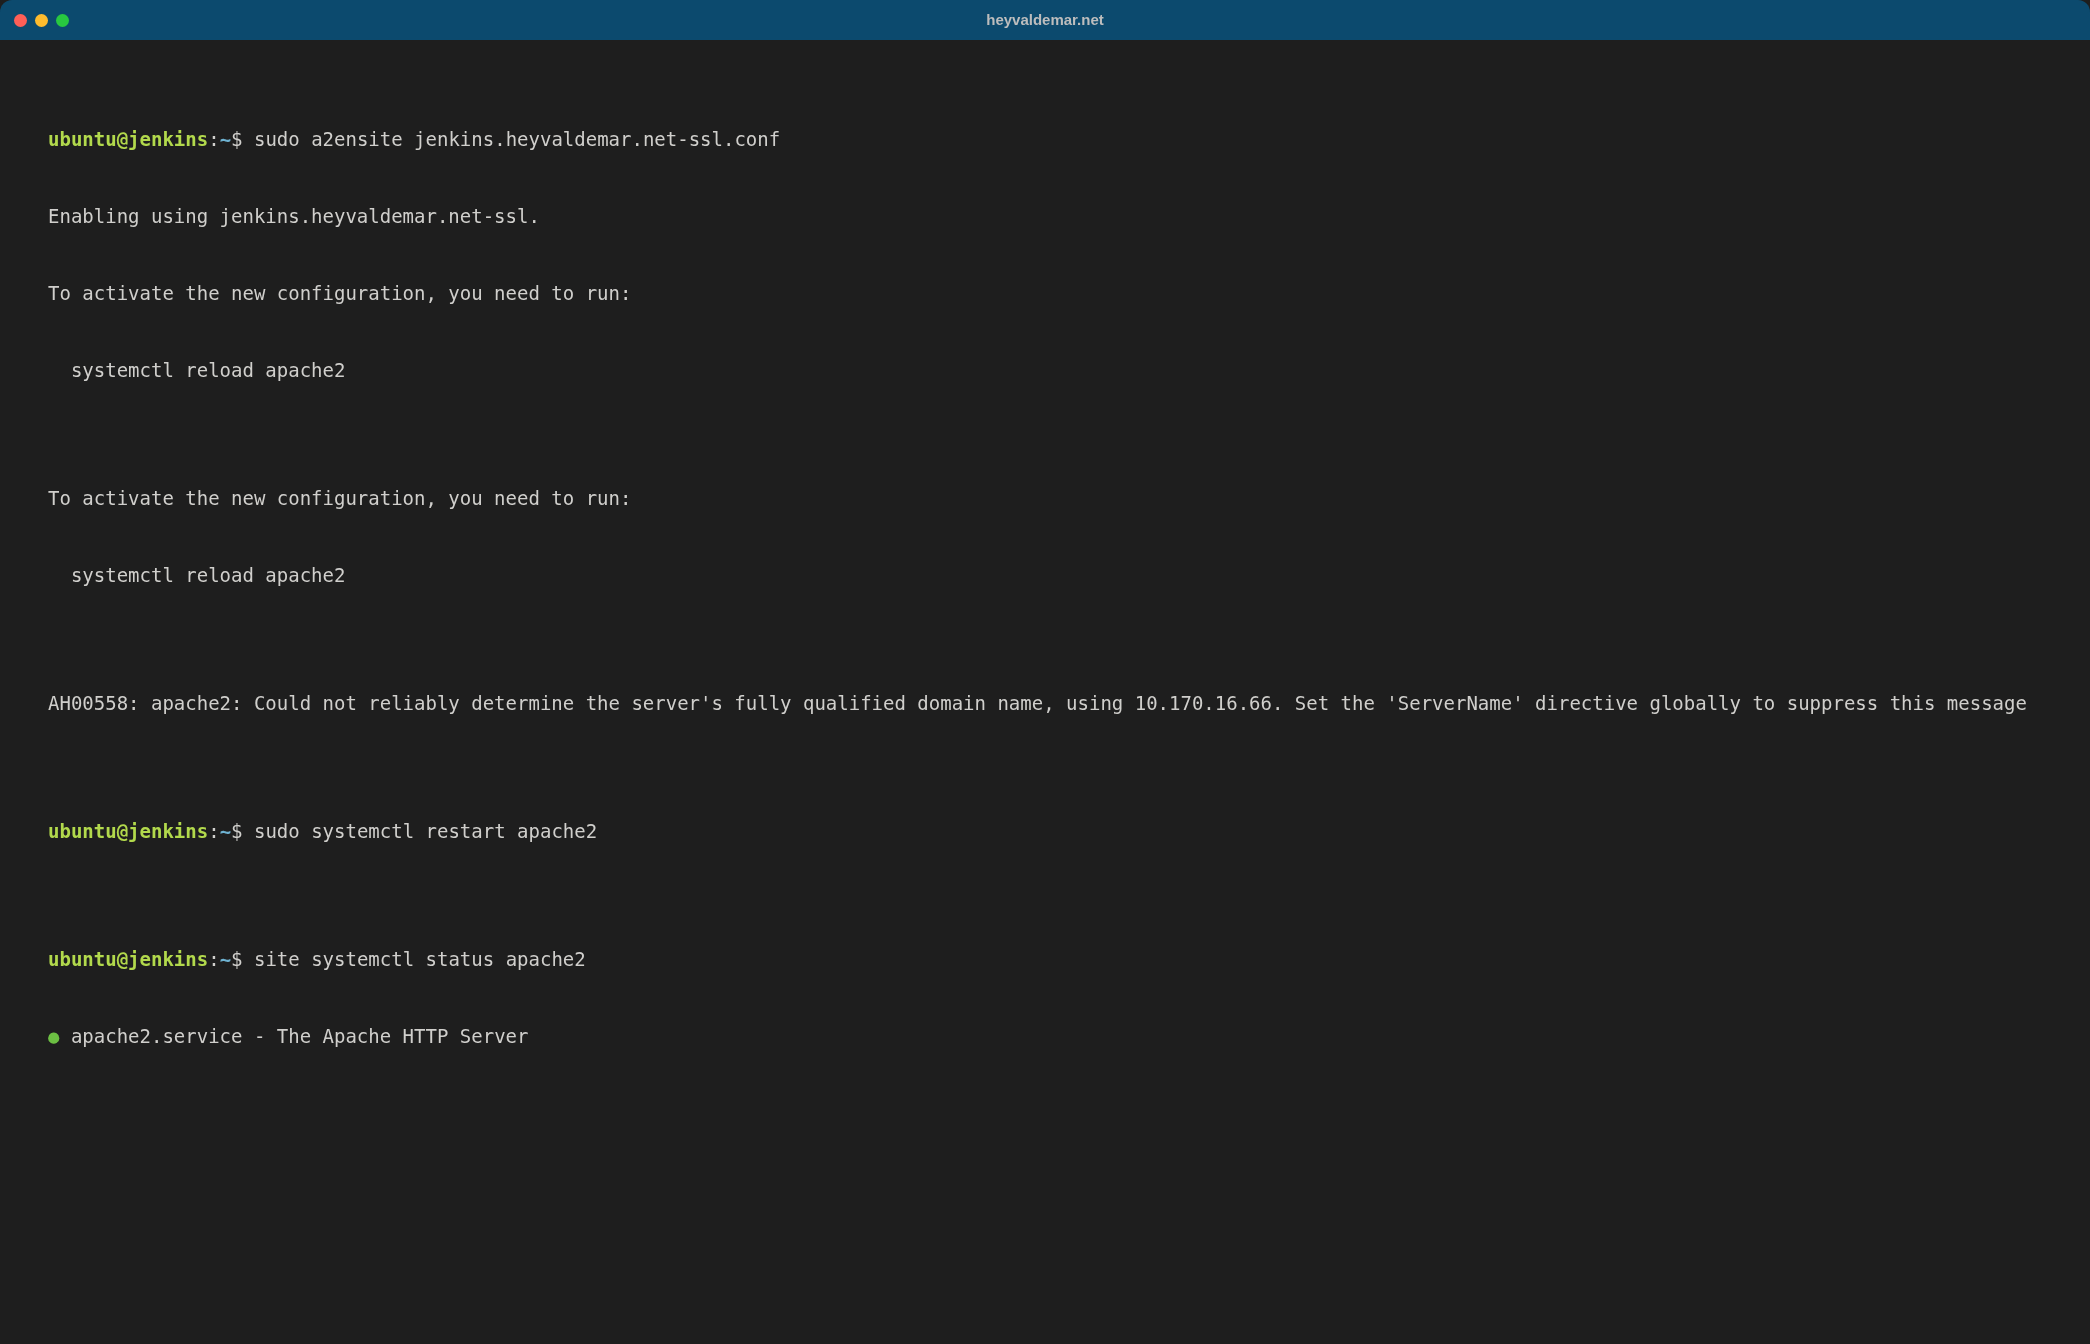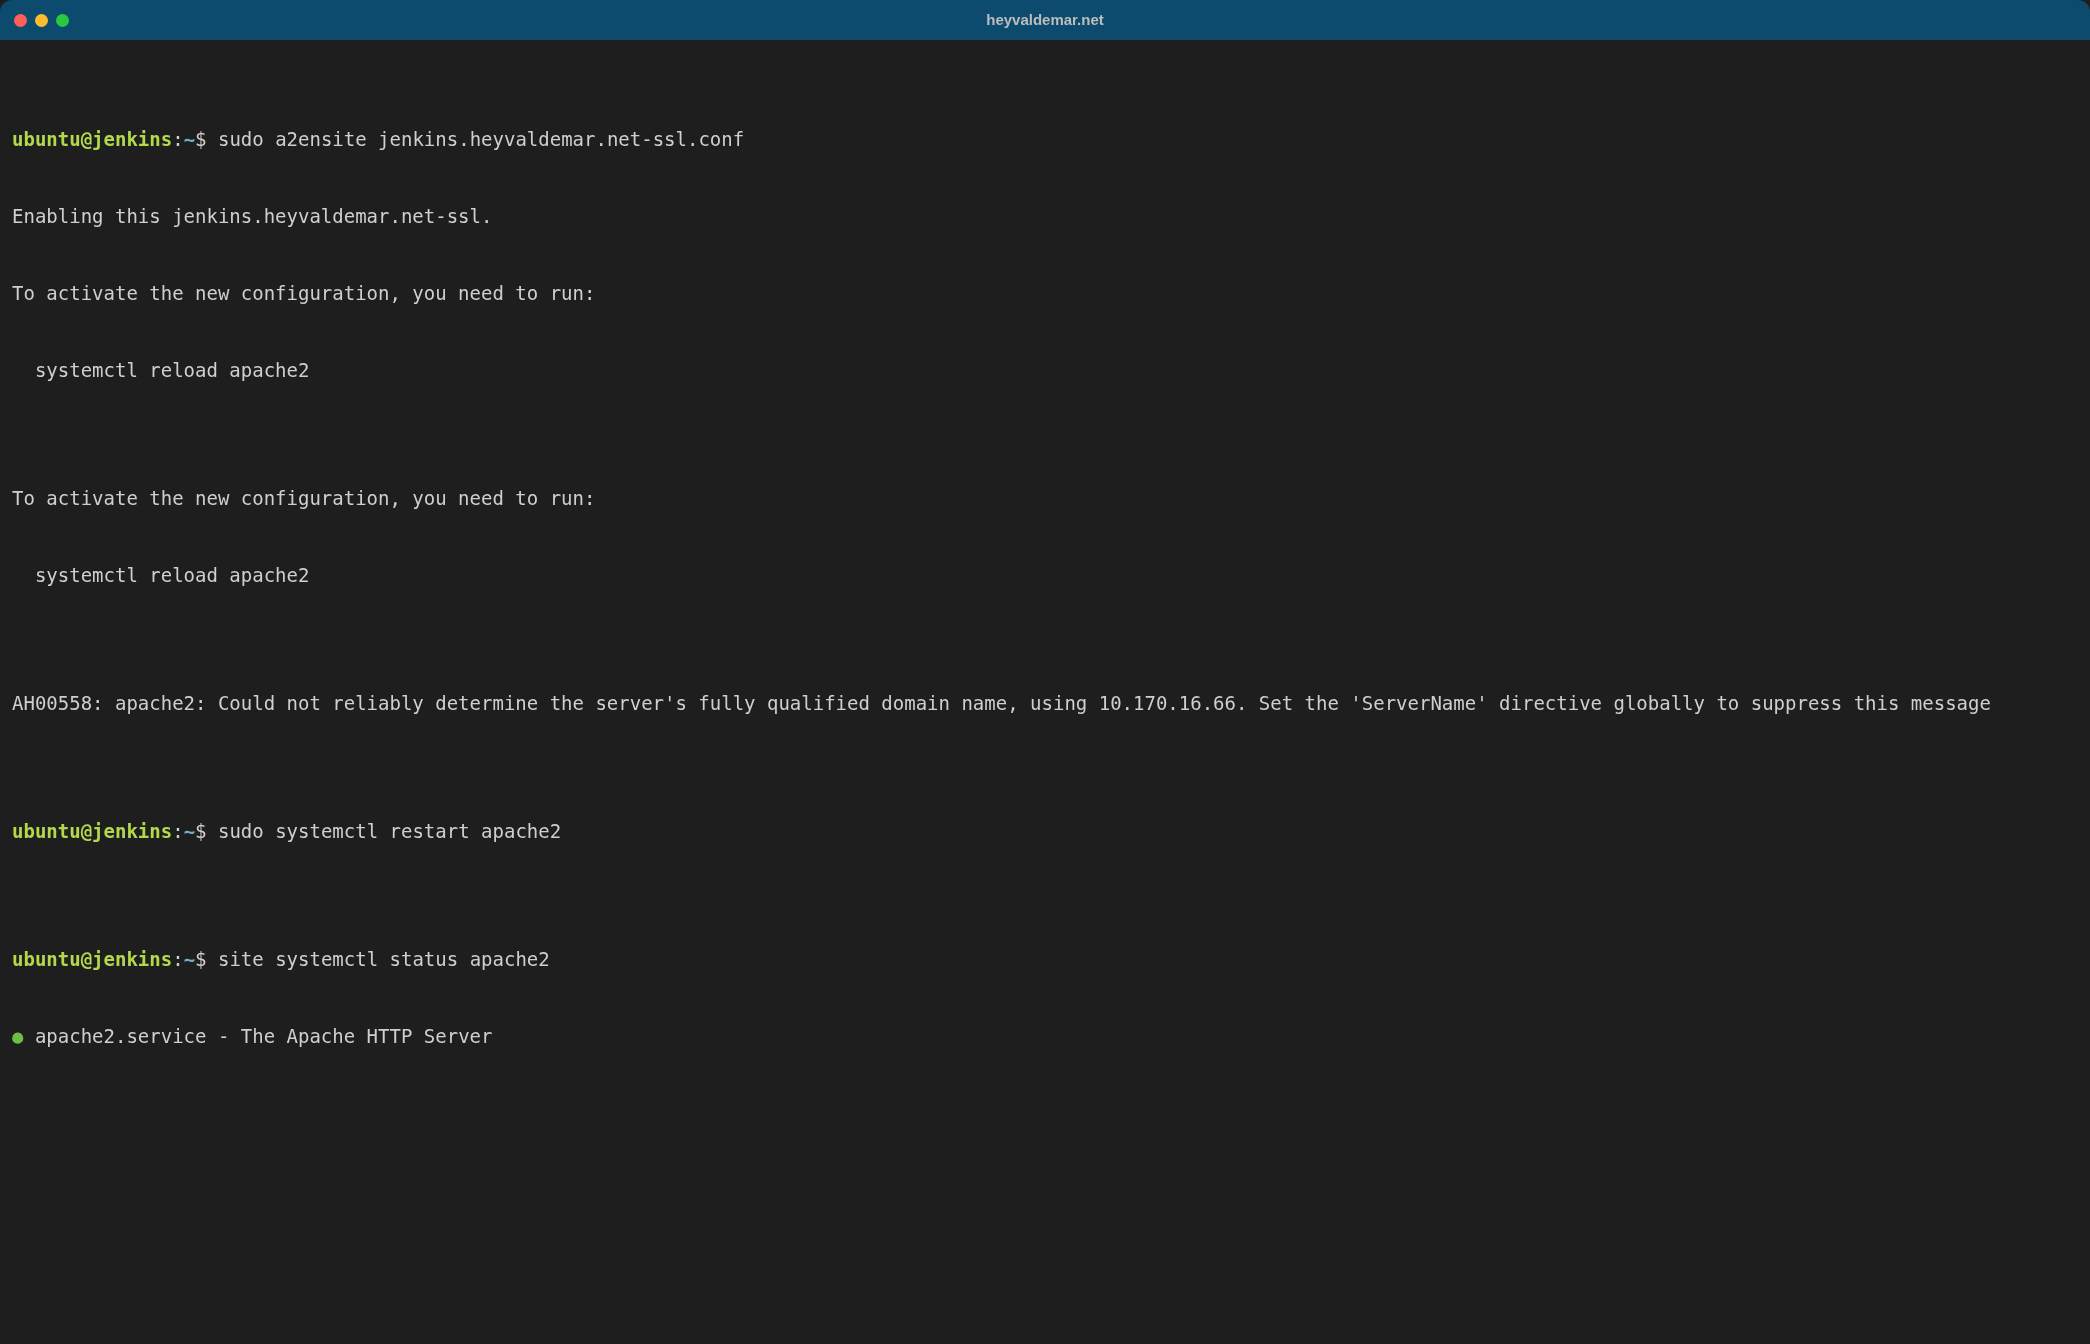--- a/index.html
+++ b/index.html
@@ -46,21 +46,21 @@
       color: #bdbdbd;
       font-family: -apple-system, BlinkMacSystemFont, "Segoe UI", sans-serif;
       font-size: 15px;
       font-weight: 600;
     }
     .term {
       padding: 10px 12px 14px 12px;
       white-space: pre-wrap;
       word-break: break-all;
     }
-    .line { display: block; }
+    .line { display: block; margin-left: 36px; }
     .p-user { color: #b2d94c; font-weight: bold; }
     .p-host { color: #b2d94c; font-weight: bold; }
     .p-colon { color: #d0cfcc; }
     .p-path { color: #6fb3d2; font-weight: bold; }
     .p-dollar { color: #d0cfcc; }
     .out { color: #d0cfcc; }
     .bullet { color: #6cbf43; }
   </style>
 </head>
 <body>
@@ -71,21 +71,21 @@
       <div class="traffic-light tl-close"></div>
       <div class="traffic-light tl-min"></div>
       <div class="traffic-light tl-max"></div>
     </div>
     <div class="titlebar-title">heyvaldemar.net</div>
   </div>
 
   <div class="term">
     
     <span class="line"><span class="p-user">ubuntu</span><span class="p-user">@</span><span class="p-host">jenkins</span><span class="p-colon">:</span><span class="p-path">~</span><span class="p-dollar">$ </span><span class="out">sudo a2ensite jenkins.heyvaldemar.net-ssl.conf</span></span>
-    <span class="line out">Enabling this jenkins.heyvaldemar.net-ssl.</span>
+    <span class="line out">Enabling using jenkins.heyvaldemar.net-ssl.</span>
     <span class="line out">To activate the new configuration, you need to run:</span>
     <span class="line out">  systemctl reload apache2</span>
 
     
     <span class="line out">To activate the new configuration, you need to run:</span>
     <span class="line out">  systemctl reload apache2</span>
 
     
     <span class="line out">AH00558: apache2: Could not reliably determine the server's fully qualified domain name, using 10.170.16.66. Set the 'ServerName' directive globally to suppress this message</span>
 

